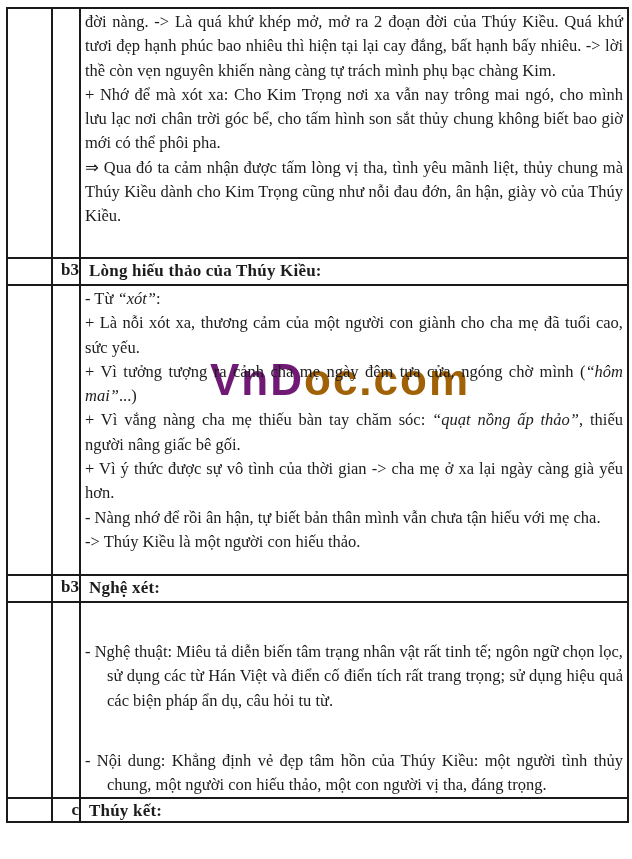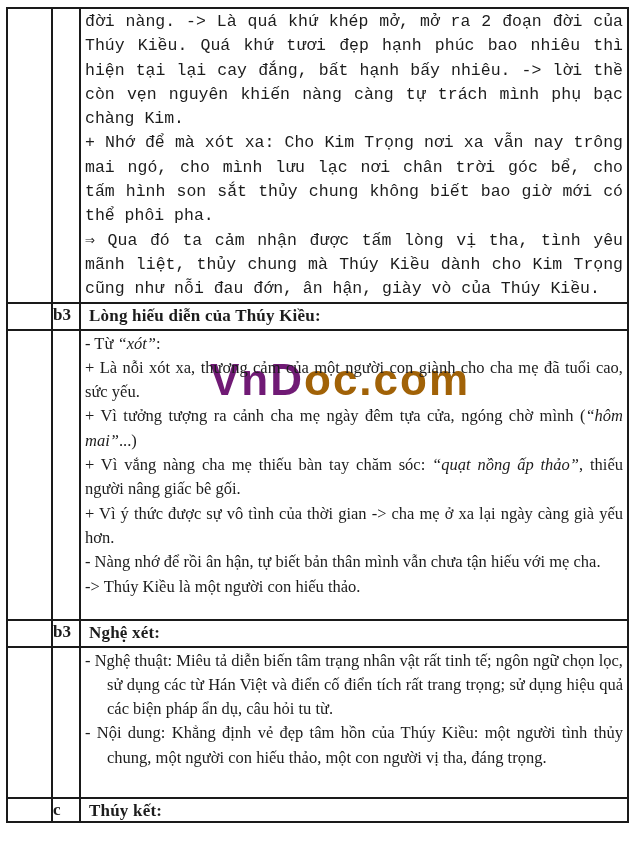--- a/index.html
+++ b/index.html
@@ -12,58 +12,58 @@
     font-family:"Liberation Sans", sans-serif; font-weight:bold;
     font-size:44px; letter-spacing:2px; line-height:44px;
     user-select:none; white-space:nowrap;
   }
   table.doc {
     position:absolute; left:6px; top:7px; width:623px; z-index:1;
     border-collapse:collapse; table-layout:fixed; background:transparent;
   }
   td { border:2px solid #1a1a1a; vertical-align:top; padding:0; overflow:hidden; }
   td.c1 { width:43px; }
-  td.c2 { width:26px; text-align:left; font-weight:bold; font-size:17px; padding-top:1px; }
+  td.c2 { width:26px; text-align:right; font-weight:bold; font-size:17px; padding-top:1px; }
   td.hdr { font-weight:bold; font-size:17px; padding:2px 6px 0 8px; letter-spacing:0.2px; }
   .paras {
     padding:1px 4px 0 4px; font-size:16.5px; line-height:24.3px;
     text-align:justify; text-justify:inter-word;
   }
   .paras p { margin:0; }
-  p.hang { padding-left:22px; text-indent:-22px; }
+  p.hang { padding-left:22px; text-indent:-22px;margin-top:36px; }
   p.hang-dash { padding-left:25px; text-indent:-25px; }
   .dash-gap { display:inline-block; width:25px; text-indent:0; }
   .seg-i { font-style:italic; }
 </style>
 </head>
 <body>
 
 <div class="page">
 
   <div class="watermark">
     <span style="color: #701a75; margin-left: 34px;">VnD</span><span style="color: #a16207;">oc.com</span>
   </div>
 
   <table class="doc">
     <tbody>
-      <tr style="height:250px;font-family:Liberation Mono, monospace;">
+      <tr style="height:250px;">
         <td class="c1"></td>
         <td class="c2"></td>
         <td>
           <div class="paras">
               <p class="flat"><span>đời nàng. -&gt; Là quá khứ khép mở, mở ra 2 đoạn đời của Thúy Kiều. Quá khứ tươi đẹp hạnh phúc bao nhiêu thì hiện tại lại cay đắng, bất hạnh bấy nhiêu. -&gt; lời thề còn vẹn nguyên khiến nàng càng tự trách mình phụ bạc chàng Kim.</span></p>
               <p class="flat"><span>+ Nhớ để mà xót xa: Cho Kim Trọng nơi xa vẫn nay trông mai ngó, cho mình lưu lạc nơi chân trời góc bể, cho tấm hình son sắt thủy chung không biết bao giờ mới có thể phôi pha.</span></p>
               <p class="flat"><span>⇒ Qua đó ta cảm nhận được tấm lòng vị tha, tình yêu mãnh liệt, thủy chung mà Thúy Kiều dành cho Kim Trọng cũng như nỗi đau đớn, ân hận, giày vò của Thúy Kiều.</span></p>
             </div>
         </td>
       </tr>
       <tr style="height:27px;">
         <td class="c1"></td>
         <td class="c2">b3</td>
-        <td class="hdr">Lòng hiếu diễn của Thúy Kiều:</td>
+        <td class="hdr">Lòng hiếu thảo của Thúy Kiều:</td>
       </tr>
       <tr style="height:290px;margin-left:38px;">
         <td class="c1"></td>
         <td class="c2"></td>
         <td>
           <div class="paras">
               <p class="flat"><span>- Từ </span><span class="seg-i">“xót”</span><span>:</span></p>
               <p class="flat"><span>+ Là nỗi xót xa, thương cảm của một người con giành cho cha mẹ đã tuổi cao, sức yếu.</span></p>
               <p class="flat"><span>+ Vì tưởng tượng ra cảnh cha mẹ ngày đêm tựa cửa, ngóng chờ mình (</span><span class="seg-i">“hôm mai”</span><span>...)</span></p>
               <p class="flat"><span>+ Vì vắng nàng cha mẹ thiếu bàn tay chăm sóc: </span><span class="seg-i">“quạt nồng ấp thảo”</span><span>, thiếu người nâng giấc bê gối.</span></p>

